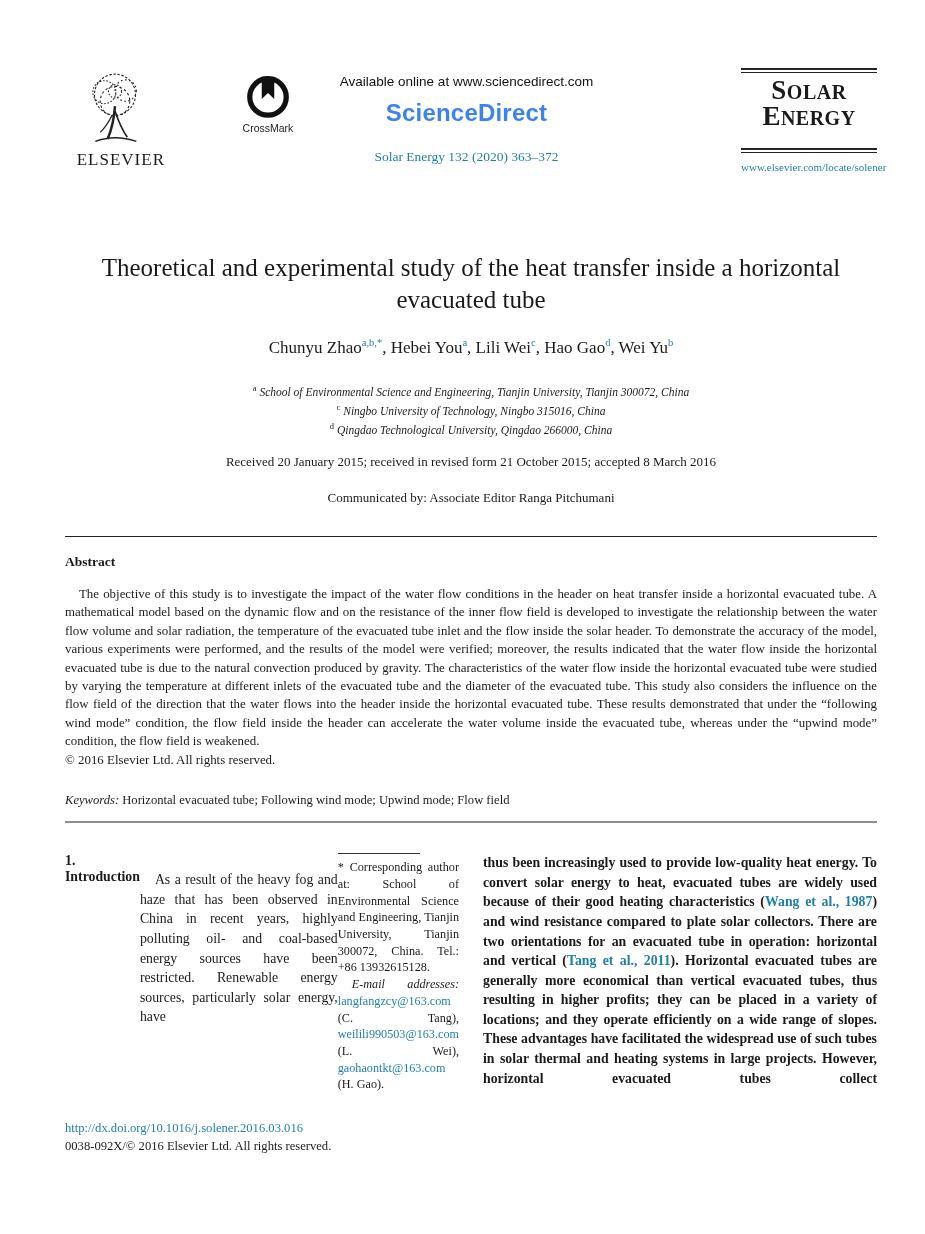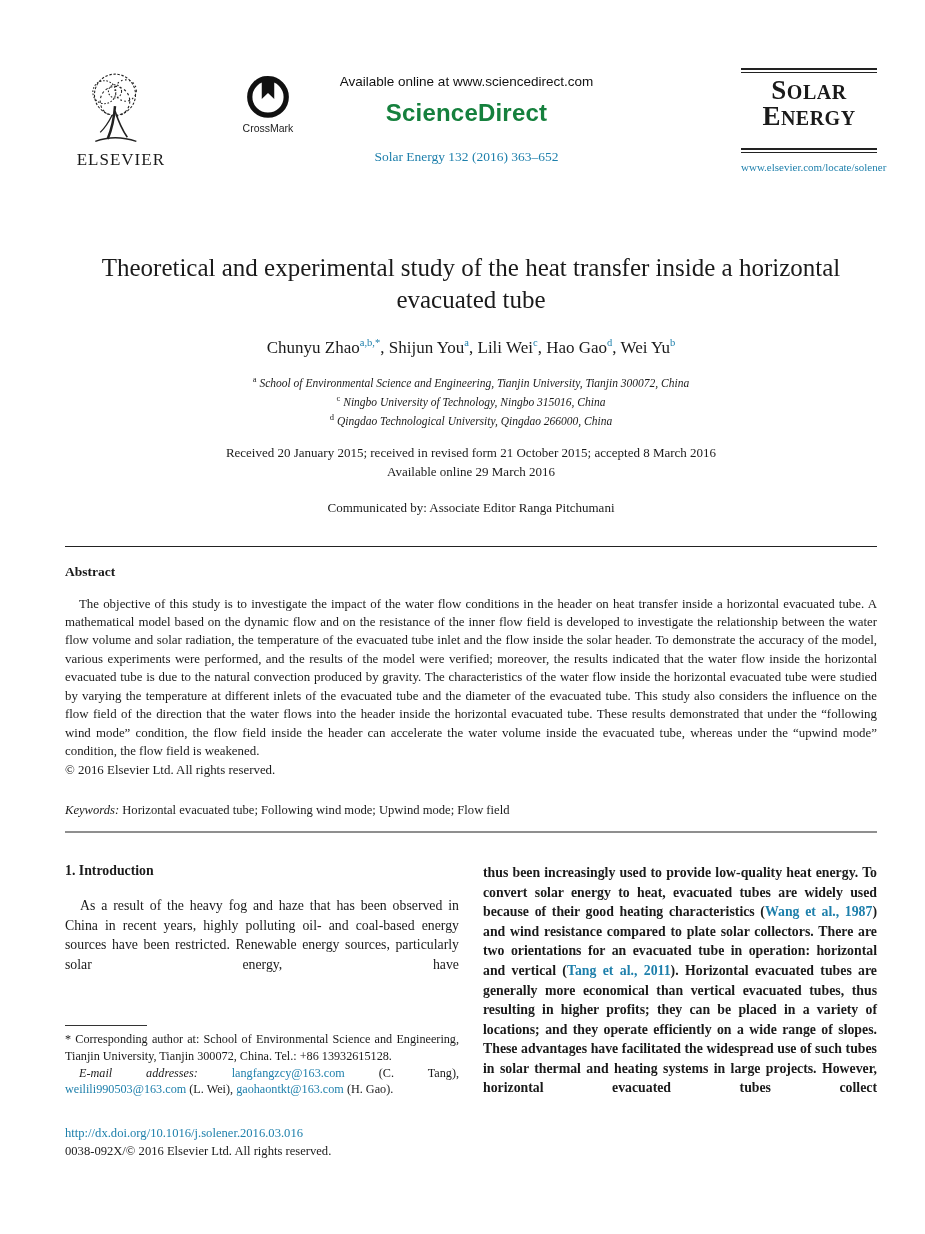--- a/index.html
+++ b/index.html
@@ -13,51 +13,51 @@
   
   .header { position:relative; height:142px; }
   .elsevier { position:absolute; left:0; top:4px; width:100px; text-align:right; }
   .elsevier svg { width:86px; height:78px; display:block; margin:0 auto; }
   .elsevier-label { font-size:17px; letter-spacing:1px; margin-top:2px; }
   .crossmark { position:absolute; left:168px; top:6px; width:70px; text-align:center; }
   .crossmark svg { width:48px; height:48px; display:block; margin:0 auto; }
   .crossmark-label { font-family:"Liberation Sans",sans-serif; font-size:10.5px; color:#222; margin-top:2px; }
   .header-center { position:absolute; left:211px; right:220px; top:8px; text-align:center; }
   .avail-online { font-family:"Liberation Sans",sans-serif; font-size:13.5px; color:#111; }
-  .sd-logo { font-family:"Liberation Sans",sans-serif; font-weight:bold; font-size:24px; color:#15803d; margin-top:10px; letter-spacing:0.2px; }
+  .sd-logo { font-family:"Liberation Sans",sans-serif; font-weight:bold; font-size:24px; color:#3b82f6; margin-top:10px; letter-spacing:0.2px; }
   .citation { font-size:13.5px; margin-top:22px; }
   .jbox { position:absolute; right:0; top:2px; width:136px; }
   .jrule { border-top:2.5px solid #222; border-bottom:1px solid #222; height:5px; }
   .jname { text-align:center; font-weight:bold; padding:4px 0 18px 0; }
   .jword { font-size:20px; line-height:0.98; letter-spacing:0.5px; text-transform:uppercase; }
   .jword::first-letter { font-size:27px; }
   .jurl { font-size:11px; text-align:right; margin-top:8px; white-space:nowrap; }
   a.link, .link { color:#1d7fab; text-decoration:none; cursor:pointer; }
 
   
   .title { text-align:center; font-size:25px; line-height:1.26; margin:44px auto 0; width:760px; }
   .authors { text-align:center; font-size:17px; margin-top:22px; }
   .authors sup { font-size:10.5px; color:#1d7fab; }
-  .affils { text-align:center; font-style:italic; font-size:11.5px; line-height:1.5; margin-top:15px; }
+  .affils { text-align:center; font-style:italic; font-size:11.5px; line-height:1.5; margin-top:24px; }
   .affils sup { font-size:8.5px; font-style:normal; }
   .dates { text-align:center; font-size:13px; line-height:1.45; margin-top:14px; }
   .communicated { text-align:center; font-size:13px; margin-top:18px; }
   .rule-thin { border-top:1.5px solid #222; margin-top:30px; }
   .rule-gray { border-top:2.5px solid #8f8f8f; margin-top:13px; }
 
   
   .abs-head { font-weight:bold; font-size:13.5px; margin-top:17px; }
   .abs-text { font-size:12.9px; line-height:1.43; text-align:justify; margin-top:15px; text-indent:14px; }
   .abs-copy { font-size:12.9px; line-height:1.43; }
   .keywords { font-size:12.6px; margin-top:24px; }
   .keywords .kw-label { font-style:italic; }
 
   
   .columns { display:flex; gap:24px; margin-top:30px; }
-  .col { width:394px; display:flex; flex-direction:column; }
+  .col { width:394px; display:flex; flex-direction:row; }
   .sec-head { font-weight:bold; font-size:13.8px; }
   .body-par { font-size:13.8px; line-height:1.42; text-align:justify; text-align-last:justify; text-indent:15px; margin-top:17px; }
   .col-right .body-par { margin-top:0; text-indent:0;font-weight:bold; }
 
   
   .footnote { margin-top:auto; }
   .fn-rule { width:82px; border-top:1px solid #333; }
   .fn-par { font-size:12.2px; line-height:1.37; text-align:justify; margin-top:5px; }
   .fn-par.emails { text-indent:14px; margin-top:0; }
   .fn-label { font-style:italic; }
@@ -93,49 +93,48 @@
       <svg viewBox="0 0 100 100">
         <circle cx="50" cy="52" r="38" fill="#fff" stroke="#111" stroke-width="11"></circle>
         <path d="M37 10 L63 10 L63 56 L50 43.5 L37 56 Z" fill="#111"></path>
       </svg>
       <div class="crossmark-label">CrossMark</div>
     </div>
 
     <div class="header-center">
       <div class="avail-online">Available online at www.sciencedirect.com</div>
       <div class="sd-logo">ScienceDirect</div>
-      <div class="citation link">Solar Energy 132 (2016) 363–652</div>
+      <div class="citation link">Solar Energy 132 (2020) 363–372</div>
     </div>
 
     <div class="jbox">
       <div class="jrule"></div>
       <div class="jname">
         <div class="jword">Solar</div>
         <div class="jword">Energy</div>
       </div>
       <div class="jrule"></div>
       <div class="jurl link">www.elsevier.com/locate/solener</div>
     </div>
   </div>
 
   <h1 class="title" style="font-weight:normal;">Theoretical and experimental study of the heat transfer inside a horizontal evacuated tube</h1>
 
   <div class="authors">
-    <span>Chunyu Zhao</span><sup>a,b,*</sup><span>, </span><span>Shijun You</span><sup>a</sup><span>, </span><span>Lili Wei</span><sup>c</sup><span>, </span><span>Hao Gao</span><sup>d</sup><span>, </span><span>Wei Yu</span><sup>b</sup>
+    <span>Chunyu Zhao</span><sup>a,b,*</sup><span>, </span><span>Hebei You</span><sup>a</sup><span>, </span><span>Lili Wei</span><sup>c</sup><span>, </span><span>Hao Gao</span><sup>d</sup><span>, </span><span>Wei Yu</span><sup>b</sup>
   </div>
 
   <div class="affils">
     <div><sup>a</sup><span> School of Environmental Science and Engineering, Tianjin University, Tianjin 300072, China</span></div>
     <div><sup>c</sup><span> Ningbo University of Technology, Ningbo 315016, China</span></div>
     <div><sup>d</sup><span> Qingdao Technological University, Qingdao 266000, China</span></div>
   </div>
 
   <div class="dates">
     <div>Received 20 January 2015; received in revised form 21 October 2015; accepted 8 March 2016</div>
-    <div>Available online 29 March 2016</div>
   </div>
 
   <div class="communicated">Communicated by: Associate Editor Ranga Pitchumani</div>
 
   <div class="rule-thin"></div>
 
   <div class="abs-head">Abstract</div>
   <p class="abs-text">The objective of this study is to investigate the impact of the water flow conditions in the header on heat transfer inside a horizontal evacuated tube. A mathematical model based on the dynamic flow and on the resistance of the inner flow field is developed to investigate the relationship between the water flow volume and solar radiation, the temperature of the evacuated tube inlet and the flow inside the solar header. To demonstrate the accuracy of the model, various experiments were performed, and the results of the model were verified; moreover, the results indicated that the water flow inside the horizontal evacuated tube is due to the natural convection produced by gravity. The characteristics of the water flow inside the horizontal evacuated tube were studied by varying the temperature at different inlets of the evacuated tube and the diameter of the evacuated tube. This study also considers the influence on the flow field of the direction that the water flows into the header inside the horizontal evacuated tube. These results demonstrated that under the “following wind mode” condition, the flow field inside the header can accelerate the water volume inside the evacuated tube, whereas under the “upwind mode” condition, the flow field is weakened.</p>
   <div class="abs-copy">© 2016 Elsevier Ltd. All rights reserved.</div>
 

